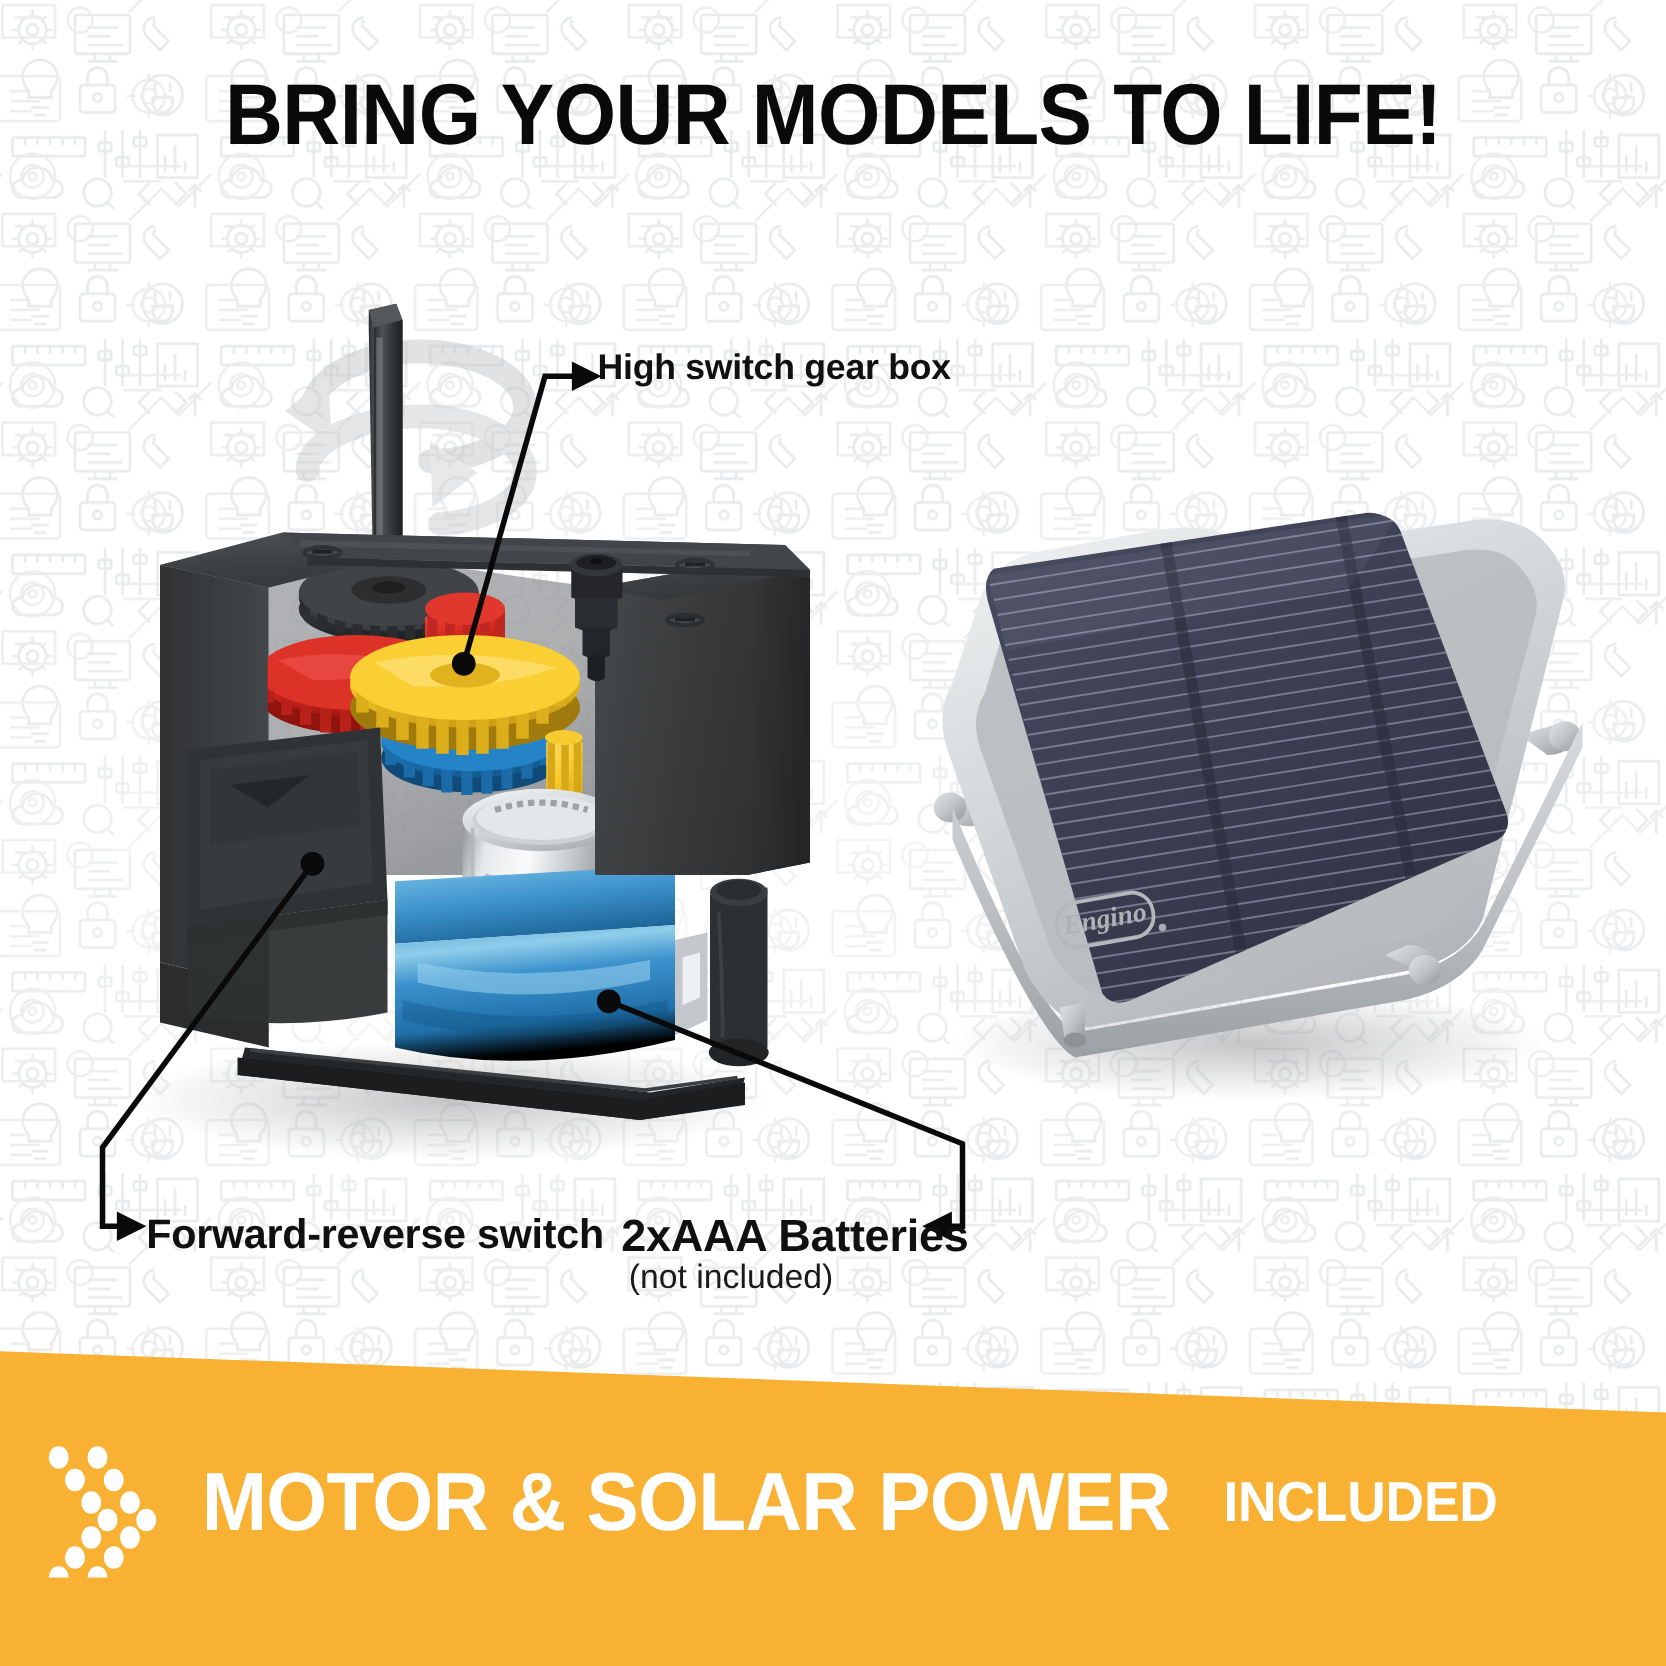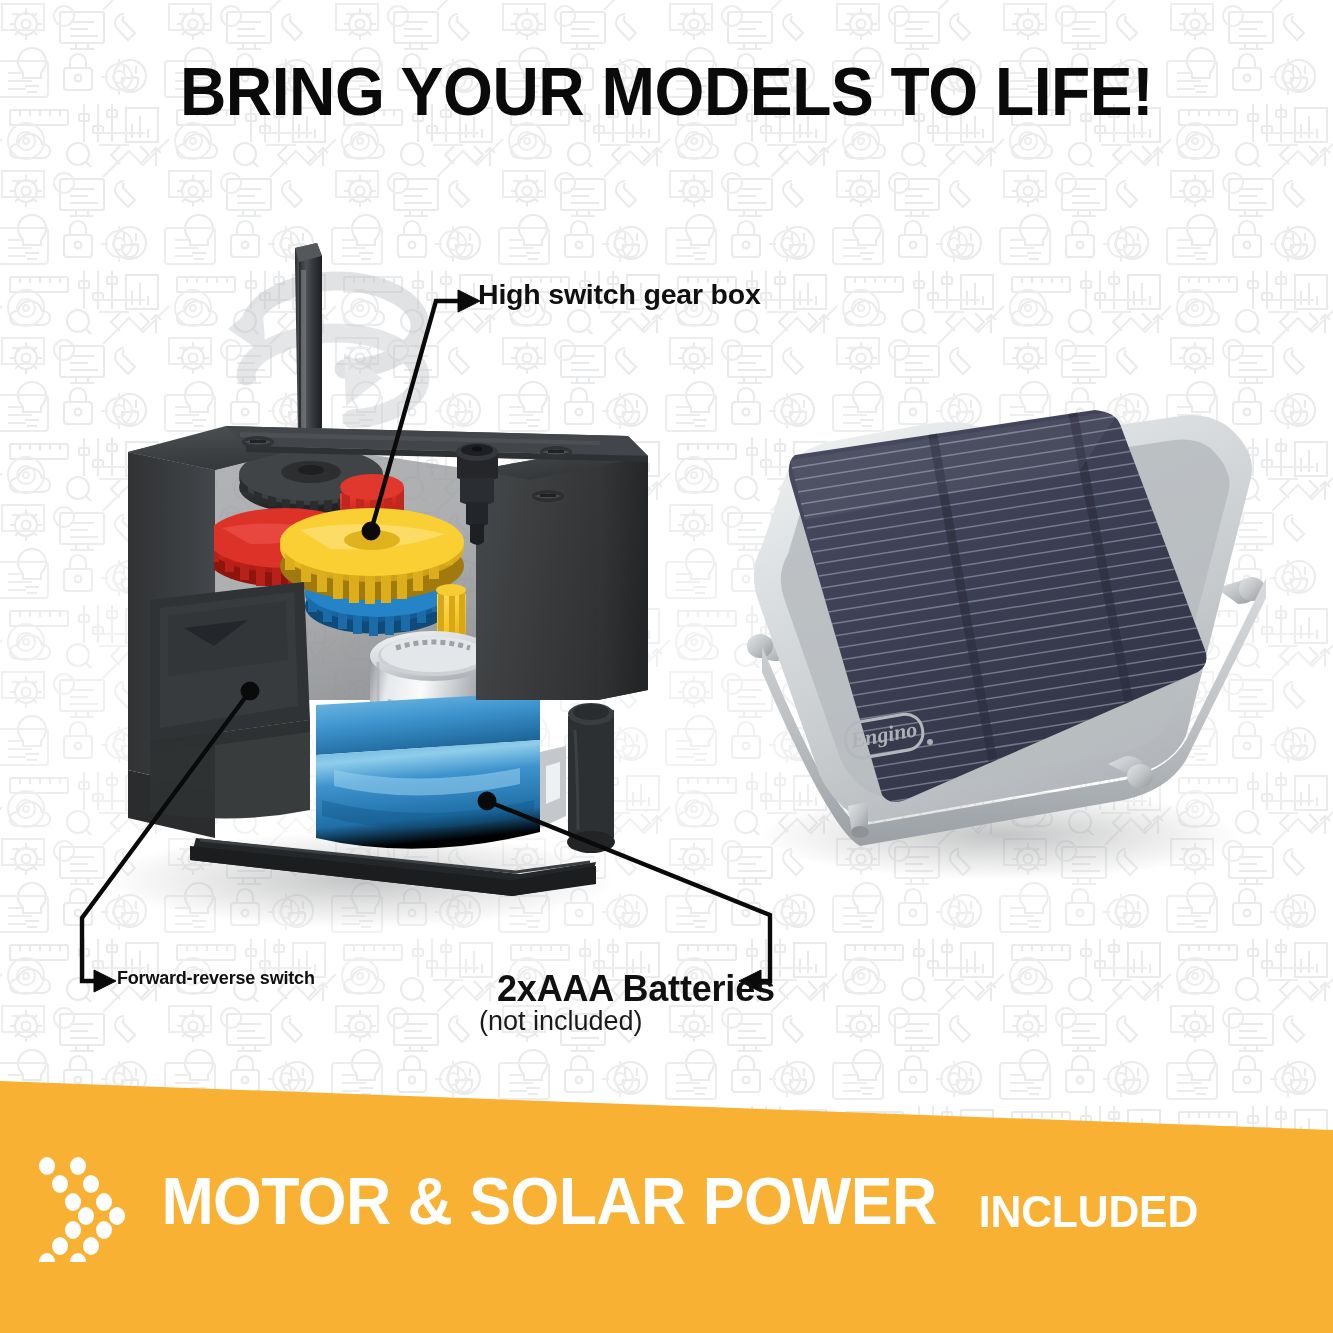--- a/index.html
+++ b/index.html
@@ -34,32 +34,32 @@
   
   .art { position:absolute; inset:0; z-index:4; }
 
   
   .callout {
     position:absolute; z-index:7;
     font-weight:bold; color:#101010;
     white-space:nowrap;
   }
   .cal-gearbox { left:478px; top:278px; font-size:28.5px; letter-spacing:-.2px; }
-  .cal-switch  { left:117px; top:968px; font-size:18px; letter-spacing:-.2px; }
+  .cal-switch  { left:117px; top:968px; font-size:33px; letter-spacing:-.2px; }
   .cal-batt    { left:497px; top:968px; font-size:36px; letter-spacing:-.2px; }
   .cal-batt-sub{
-    position:absolute; left:479px; top:1006px; z-index:7;
+    position:absolute; left:503px; top:1006px; z-index:7;
     font-size:27px; font-weight:normal; color:#1a1a1a; white-space:nowrap;
   }
 
   
   .banner { position:absolute; left:0; top:1060px; width:1333px; height:273px; z-index:8; }
   .banner-text-wrap {
     position:absolute; left:141px; top:1168px; z-index:9;
-    display:flex; align-items:flex-end; white-space:nowrap;
+    display:flex; align-items:center; white-space:nowrap;
   }
   .banner-main {
     font-size:66px; font-weight:bold; color:#ffffff;
     letter-spacing:-0.6px; transform:scaleX(.95); transform-origin:left baseline;
     line-height:1;
   }
   .banner-sub {
     font-size:45px; font-weight:bold; color:#ffffff;
     letter-spacing:-0.2px; transform:scaleX(.95); transform-origin:left baseline;
     margin-left:16px; line-height:1;

